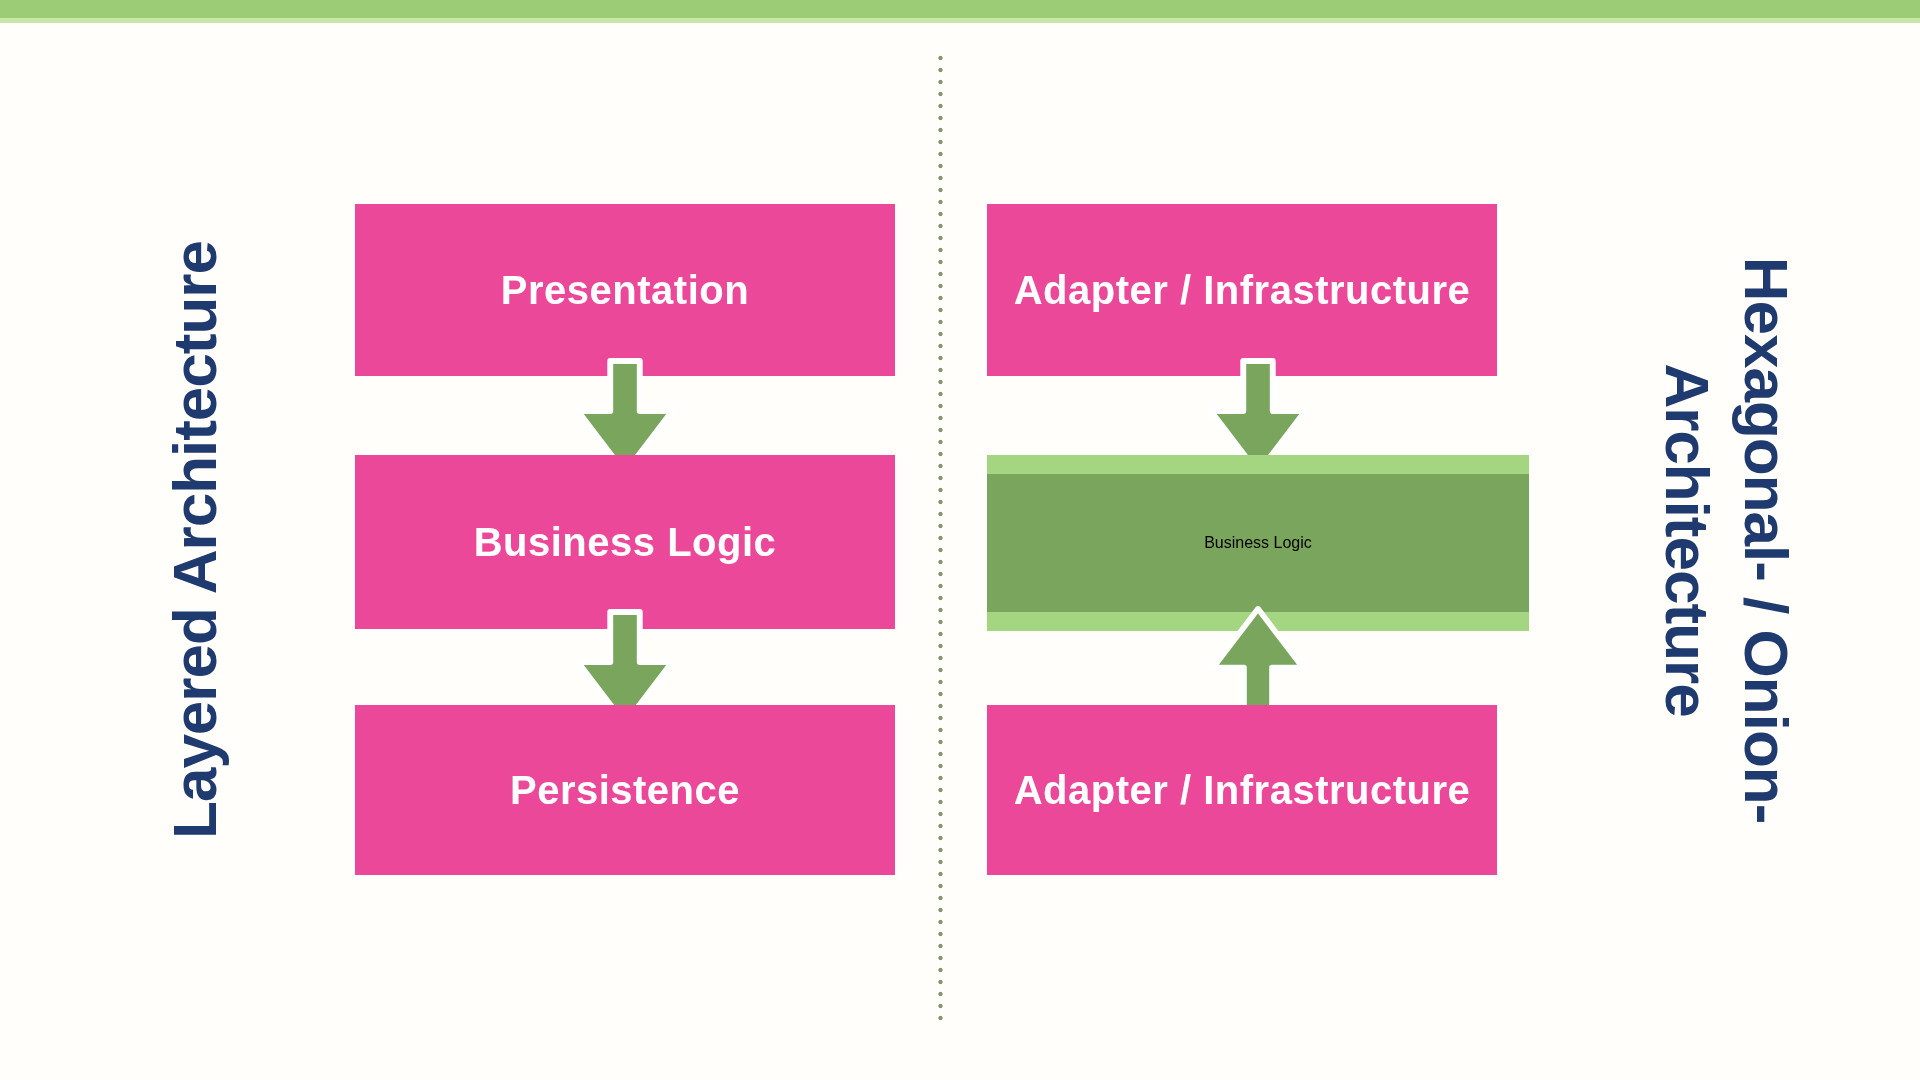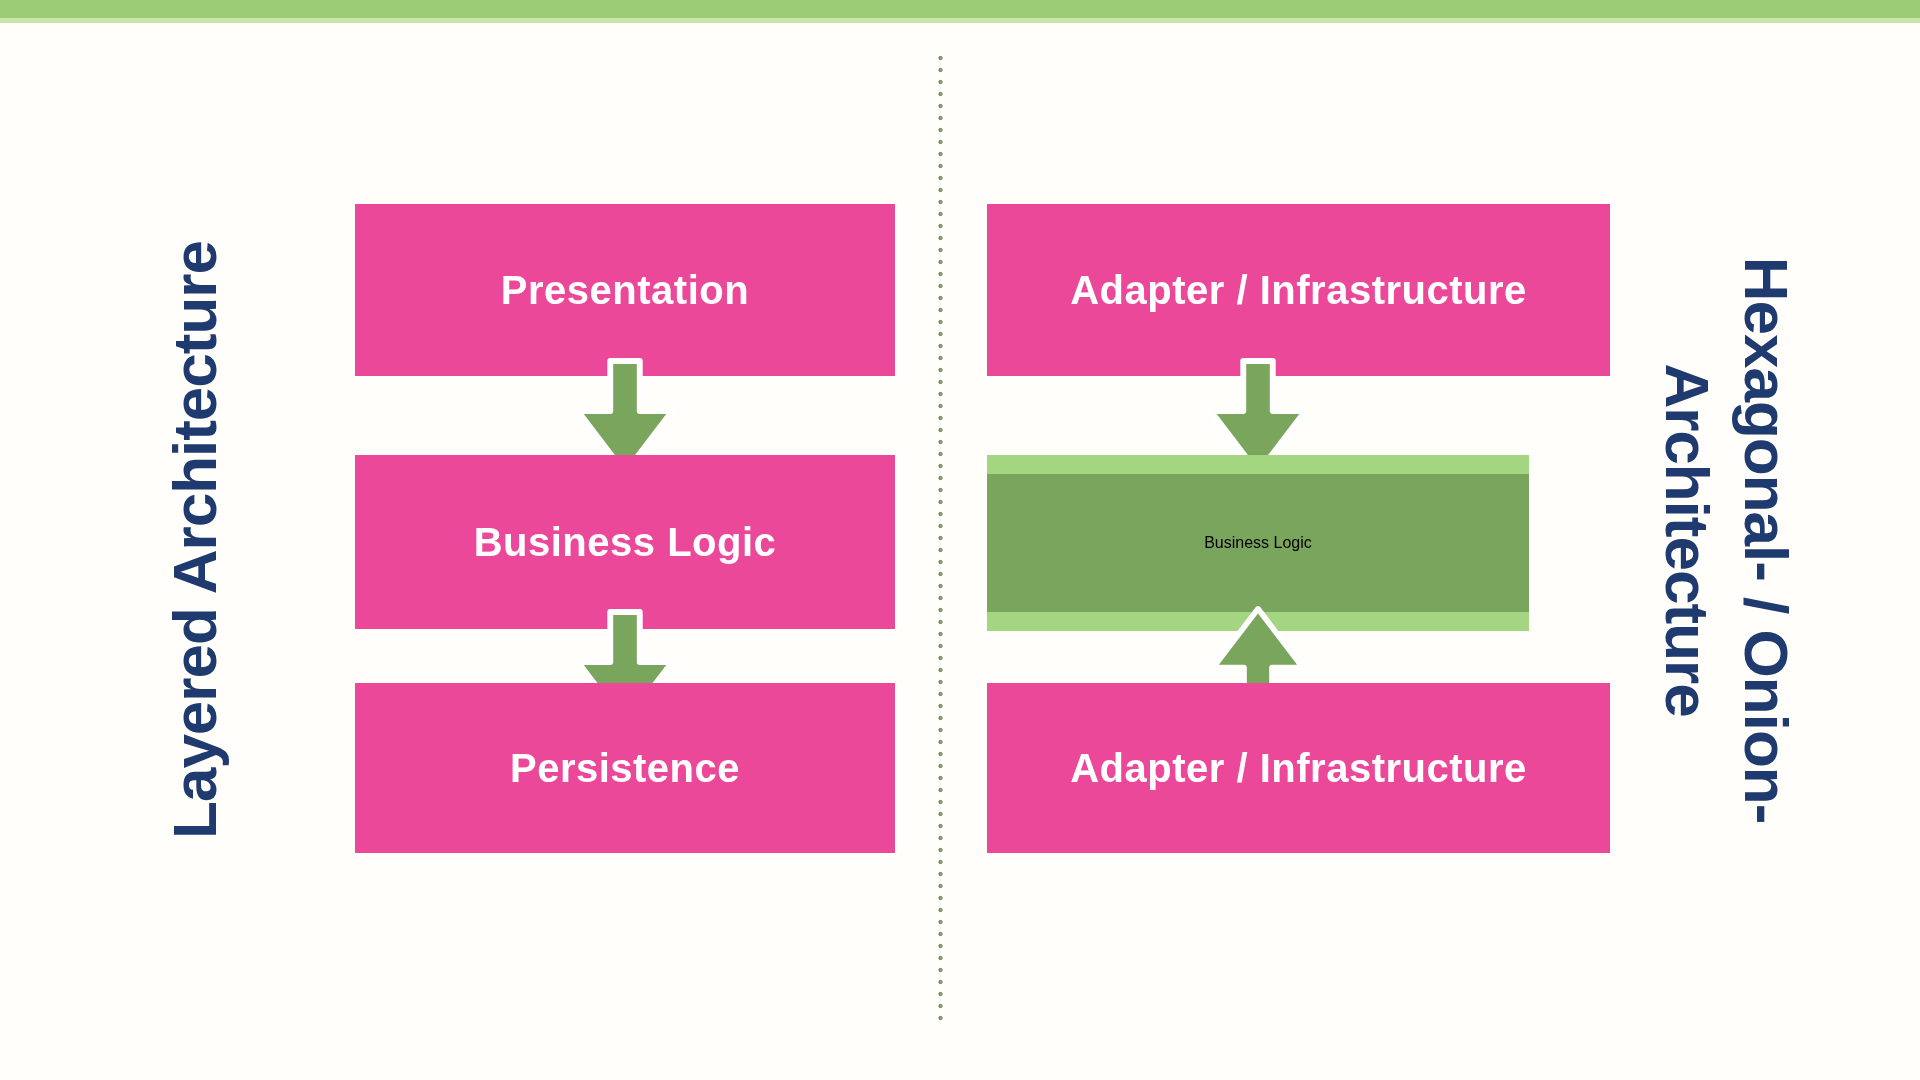--- a/index.html
+++ b/index.html
@@ -34,24 +34,24 @@
     display:flex;align-items:center;justify-content:center;
   }
   .box .label{
     color:#ffffff;
     font-size:40px;
     font-weight:bold;
     letter-spacing:.5px;
     text-align:center;
   }
   .col-left{left:355px;width:540px;}
-  .col-right{left:987px;width:623px;}
+  .col-right{left:987px;width:510px;}
   .row1{top:204px;height:172px;}
   .row2{top:455px;height:174px;}
-  .row3{top:683px;height:170px;align-items:center;}
+  .row3{top:705px;height:170px;align-items:center;}
 
   
   .box-framed{
     position:absolute;left:987px;top:455px;width:542px;height:176px;
     background:#a4d581;
     display:flex;align-items:center;justify-content:center;
     padding:19px 0;
     box-sizing:border-box;
   }
   .box-framed .inner{

